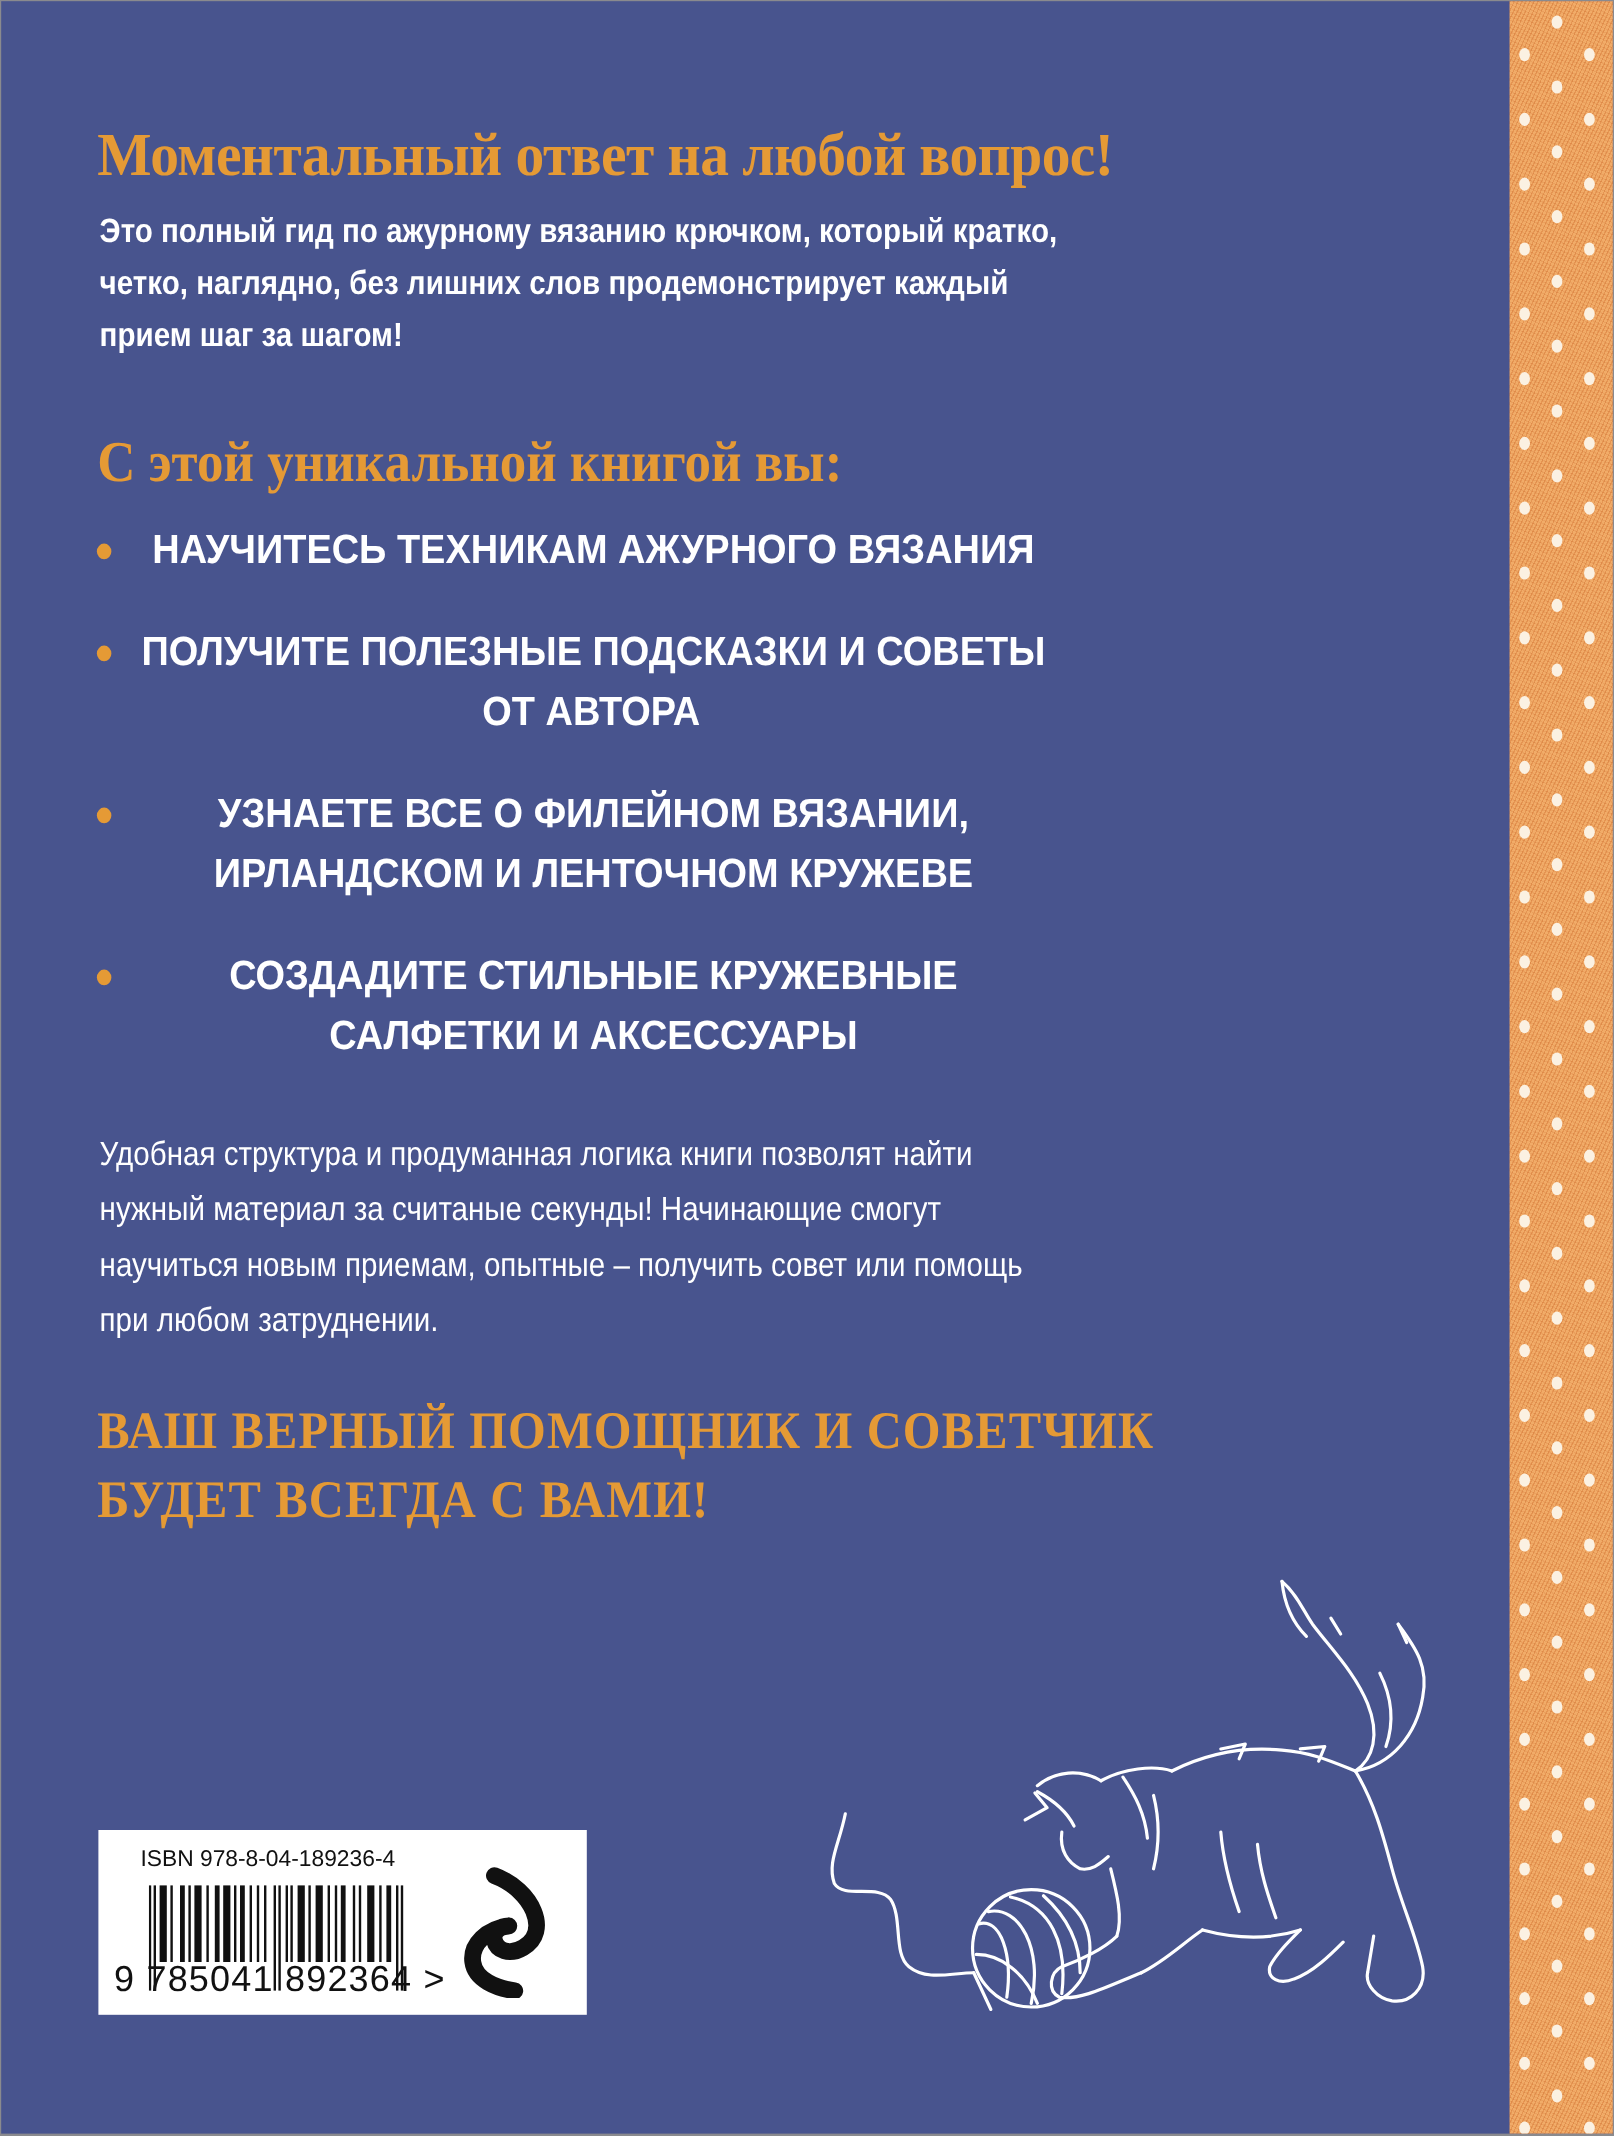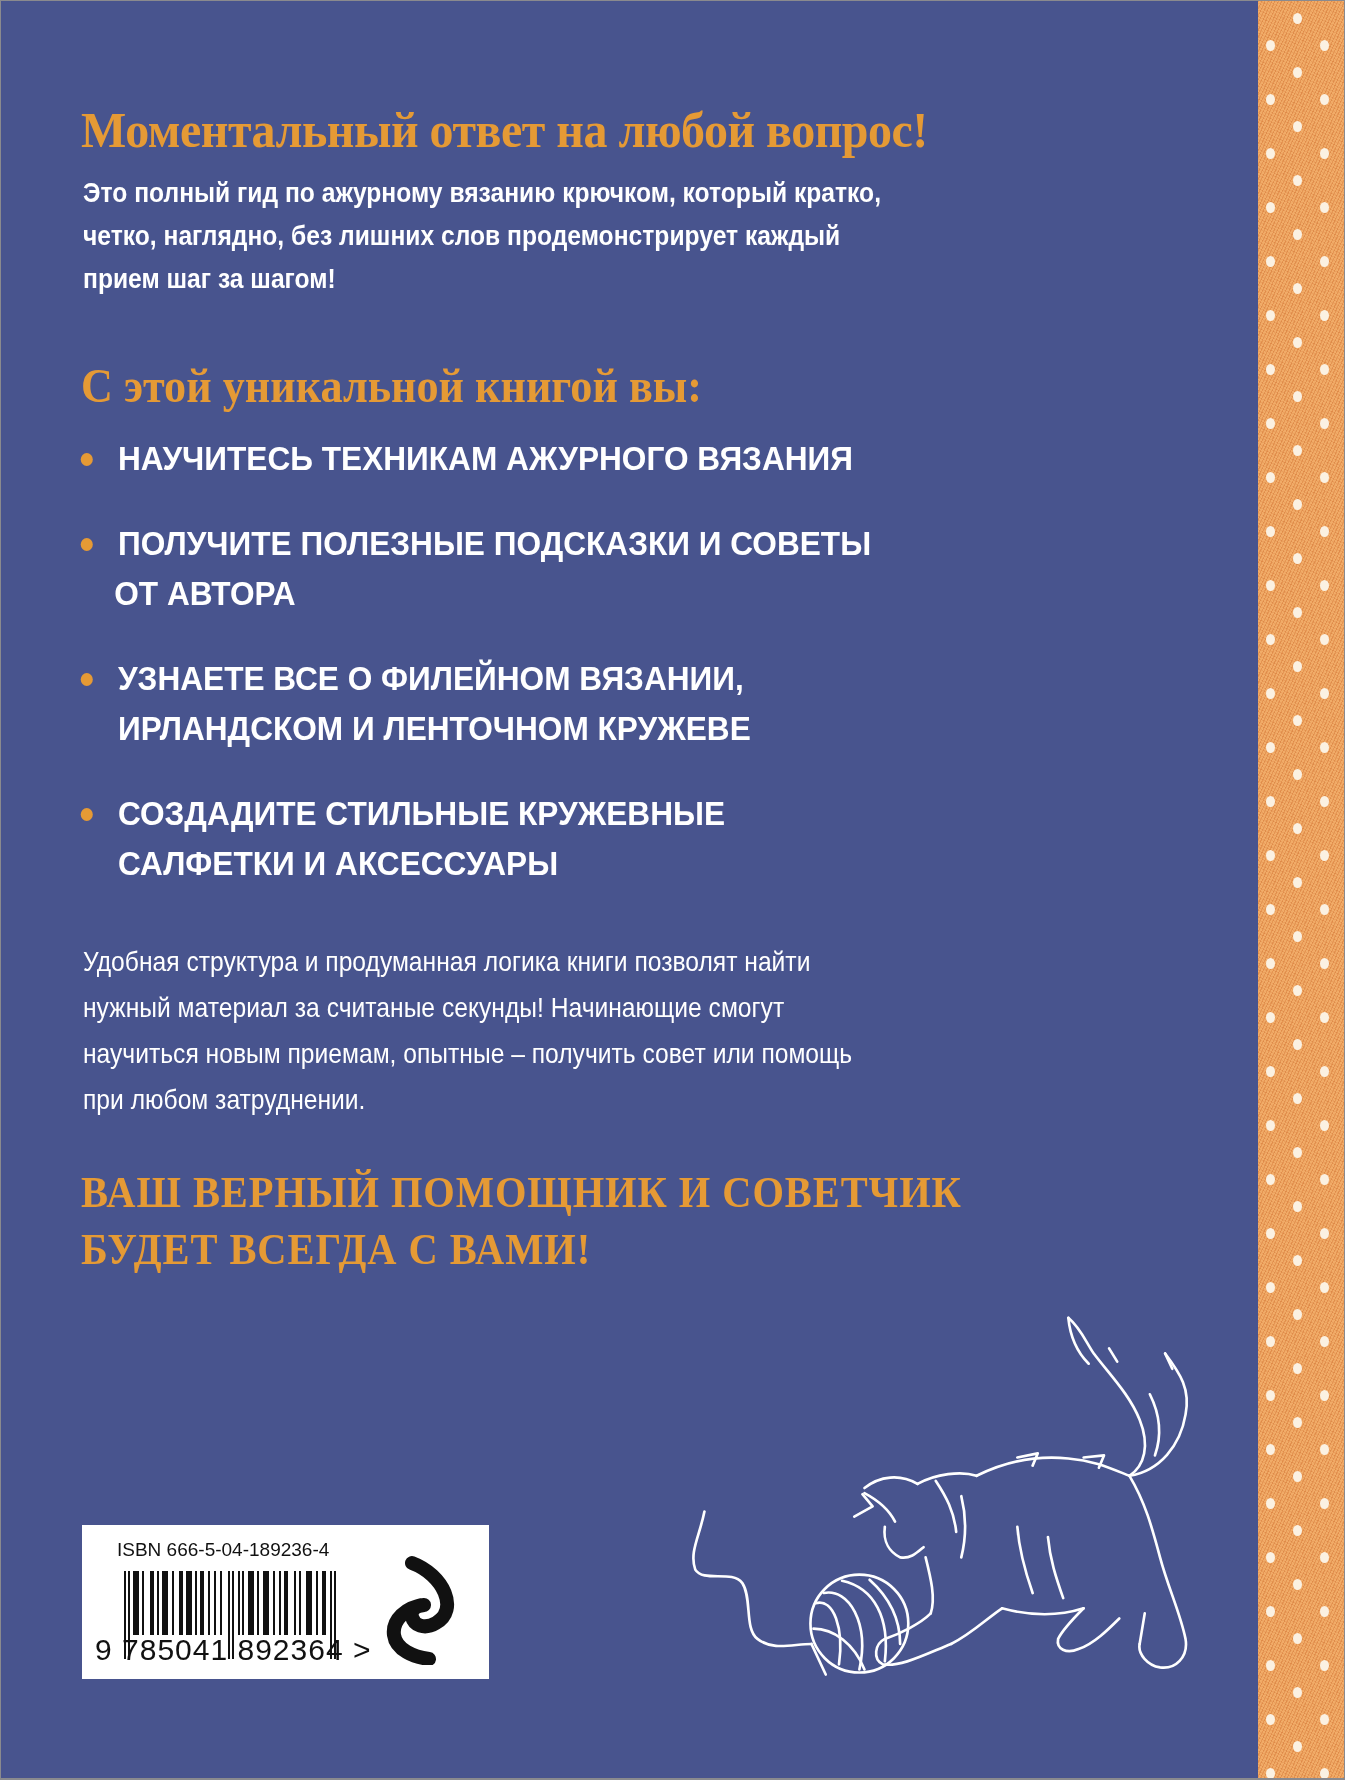--- a/index.html
+++ b/index.html
@@ -37,21 +37,21 @@
     transform:scaleX(0.88); transform-origin:left;
   }
   .intro div { white-space:nowrap; }
   .h2 {
     position:absolute; left:80px; top:357px;
     font-family:"Liberation Serif", serif; font-weight:bold;
     color:#e59a35; font-size:48px;
     transform:scaleX(0.92); transform-origin:left;
     white-space:nowrap;
   }
-  .bullets { position:absolute; left:76px; top:432px; }
+  .bullets { position:absolute; left:76px; top:432px;text-align:center; }
   .bullet {
     position:relative; padding-left:44px;
     color:#ffffff; font-size:34px; font-weight:bold;
     line-height:50px; margin-bottom:35px;
     transform:scaleX(0.93); transform-origin:left;
     white-space:nowrap;
   }
   .bullet .mark {
     position:absolute; left:4px; top:20px; width:13px; height:13px;
     border-radius:50%; background:#e59a35;
@@ -276,21 +276,21 @@
     <path d="M315 310 C345 318 370 318 395 310"></path>
     <path d="M330 230 C332 255 338 275 345 295"></path>
     <path d="M360 240 C362 262 368 280 375 300"></path>
 
     <path d="M395 310 C385 320 375 330 370 340 C368 350 378 355 390 350 C405 345 420 330 430 320"></path>
     <path d="M440 180 C455 205 462 230 470 260 C478 290 490 315 495 340 C498 358 485 370 470 368 C458 366 448 355 450 345"></path>
     <path d="M450 345 L455 315"></path>
   </svg>
 
   <div class="barcode-box">
-    <div class="isbn">ISBN 666-5-04-189236-4</div>
+    <div class="isbn">ISBN 978-8-04-189236-4</div>
     <svg class="bars" viewBox="0 0 220 88" preserveAspectRatio="none">
       <g fill="#111">
         <rect x="0" y="0" width="2" height="88"></rect>
           <rect x="4" y="0" width="2" height="88"></rect>
         <rect x="9" y="0" width="6" height="64"></rect>
           <rect x="18" y="0" width="2" height="64"></rect>
         <rect x="26" y="0" width="4" height="64"></rect>
           <rect x="33" y="0" width="2" height="64"></rect>
         <rect x="38" y="0" width="6" height="64"></rect>
           <rect x="48" y="0" width="2" height="64"></rect>

